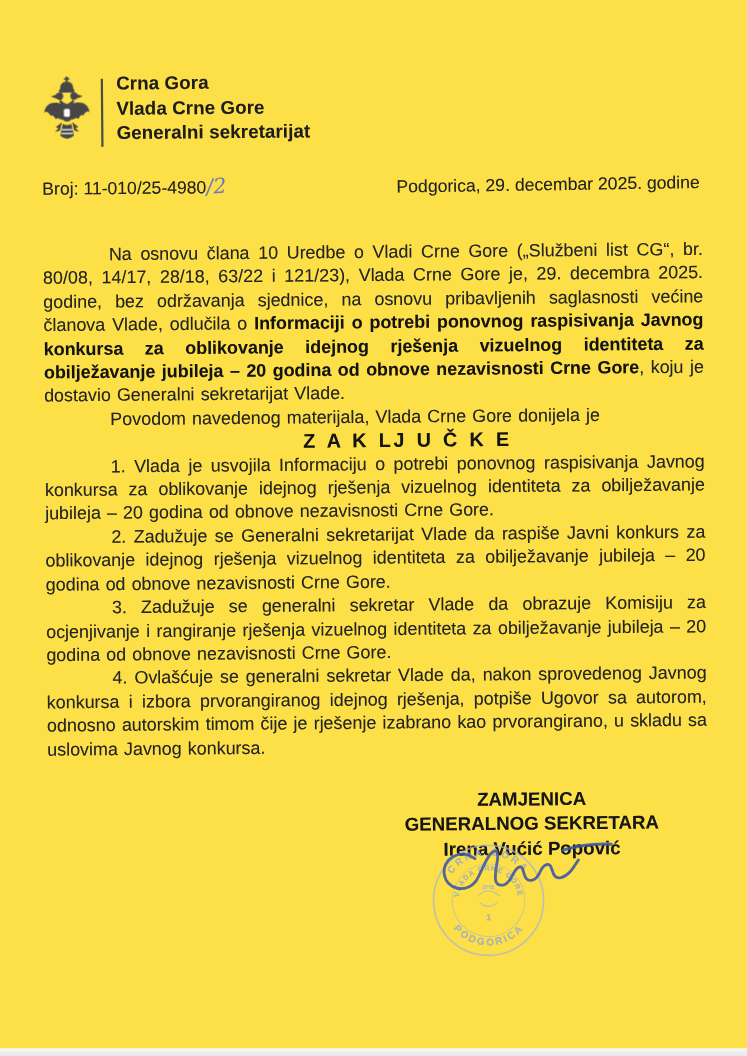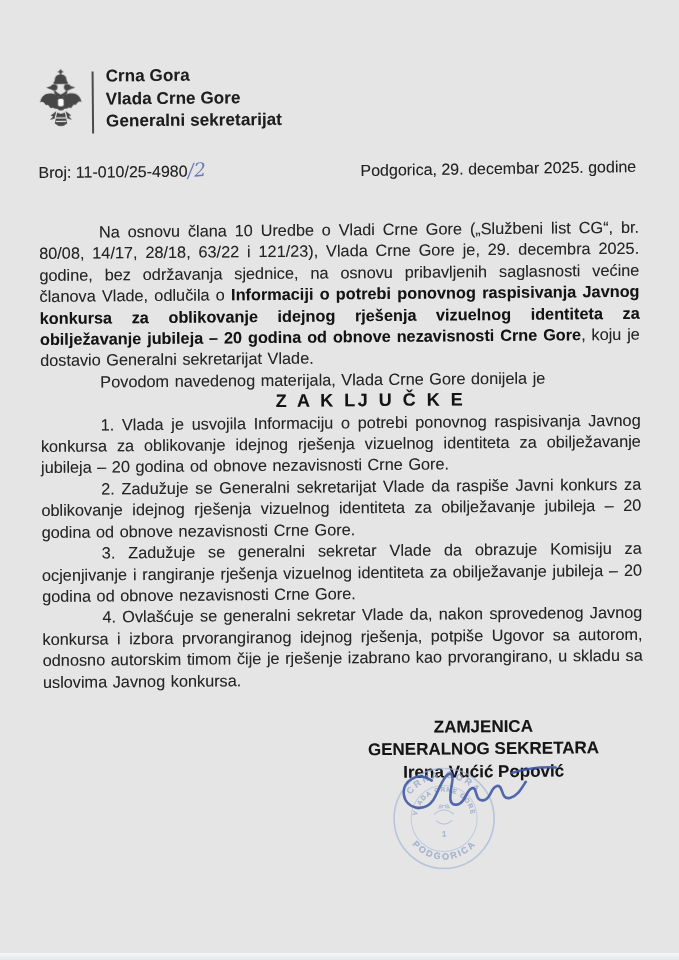--- a/index.html
+++ b/index.html
@@ -3,21 +3,21 @@
 <meta charset="utf-8">
 <style>
   html, body { margin: 0; padding: 0; }
   body { background: #ffffff; }
 
   .page {
     position: relative;
     width: 679px;
     height: 960px;
     margin: 0 auto;
-    background: #e5e5e5;
+    background: #fde047;
     overflow: hidden;
     font-family: "Liberation Sans", "DejaVu Sans", sans-serif;
     color: #262626;
   }
   .page::after {
     content: "";
     position: absolute;
     left: 0; right: 0; bottom: 0;
     height: 7px;
     background: linear-gradient(#f7f7f9, #e6e7eb);

